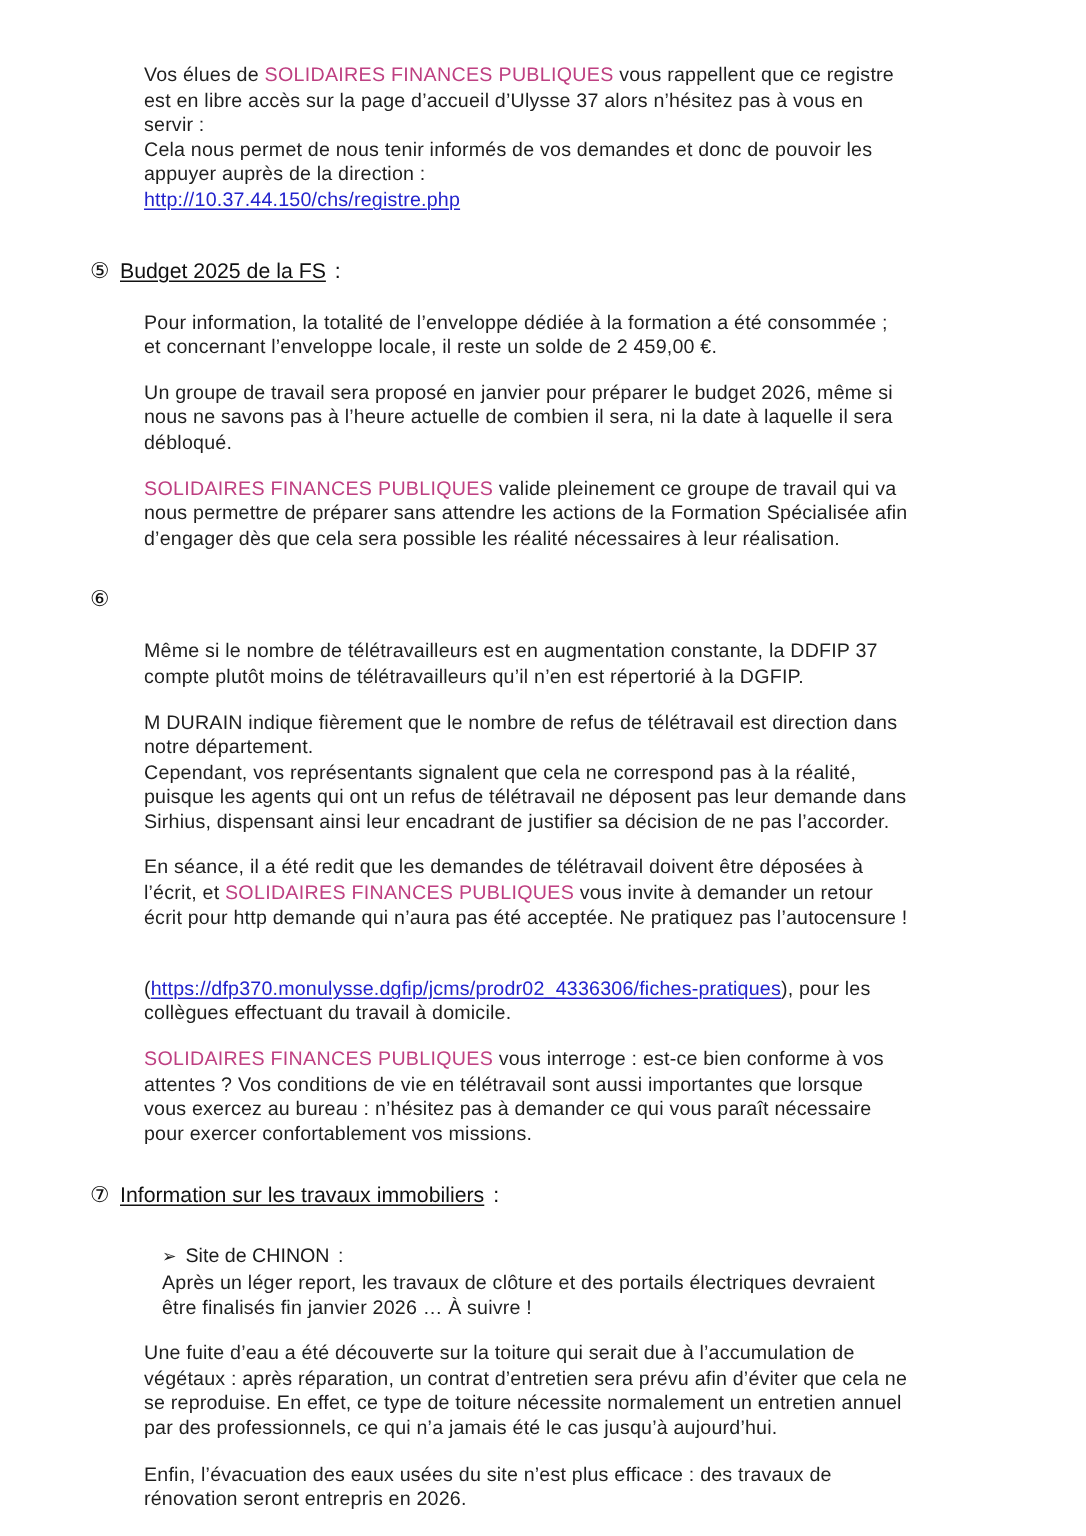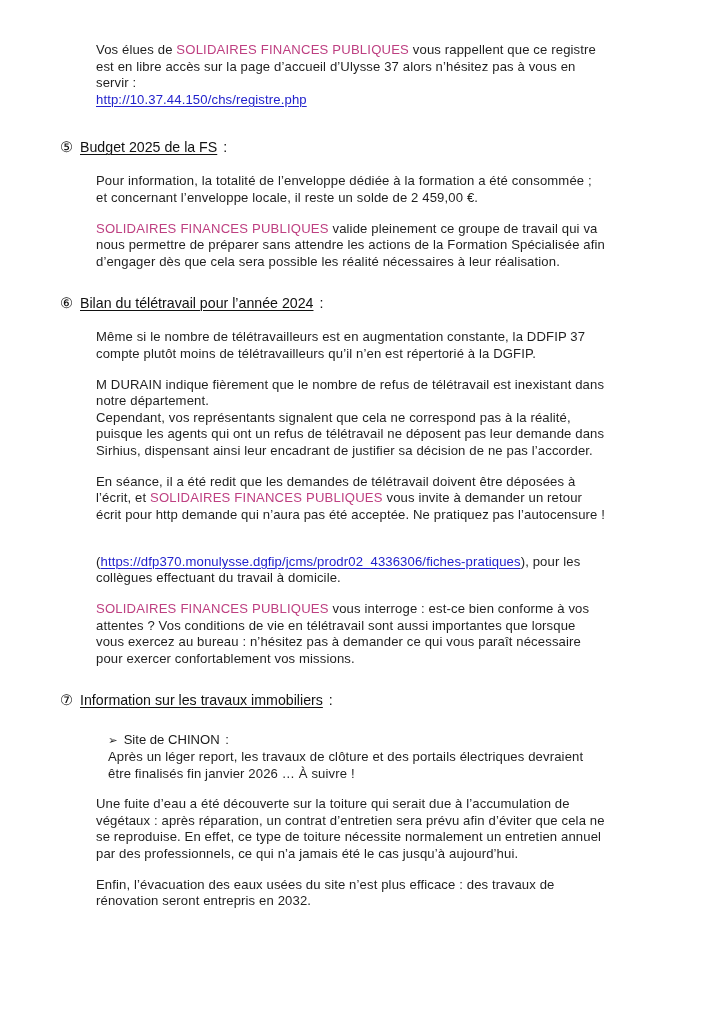--- a/index.html
+++ b/index.html
@@ -100,49 +100,50 @@
   .spacer-sm { height: 10px; }
   .spacer-md { height: 16px; }
 </style>
 </head>
 <body>
 
 <div class="page">
 
   <div>
     <p class="para indent-1 tight"><span>Vos élues de </span><span class="sfp">SOLIDAIRES FINANCES PUBLIQUES</span><span> vous rappellent que ce registre est en libre accès sur la page d’accueil d’Ulysse 37 alors n’hésitez pas à vous en servir :</span></p>
+    <p class="para indent-1 tight">Cela nous permet de nous tenir informés de vos demandes et donc de pouvoir les appuyer auprès de la direction :</p>
     <p class="para indent-1"><a class="link" href="#">http://10.37.44.150/chs/registre.php</a></p>
   </div>
 
   <div class="spacer-md"></div>
 
   <div>
     <div class="heading">
       <span class="circled">⑤</span>
       <span><span class="htext">Budget 2025 de la FS</span><span class="hcolon"> :</span></span>
     </div>
 
     <div class="spacer-sm"></div>
 
     <p class="para indent-1">Pour information, la totalité de l’enveloppe dédiée à la formation a été consommée ; et concernant l’enveloppe locale, il reste un solde de 2 459,00 €.</p>
+    <p class="para indent-1">Un groupe de travail sera proposé en janvier pour préparer le budget 2026, même si nous ne savons pas à l’heure actuelle de combien il sera, ni la date à laquelle il sera débloqué.</p>
     <p class="para indent-1"><span class="sfp">SOLIDAIRES FINANCES PUBLIQUES</span><span> valide pleinement ce groupe de travail qui va nous permettre de préparer sans attendre les actions de la Formation Spécialisée afin d’engager dès que cela sera possible les réalité nécessaires à leur réalisation.</span></p>
   </div>
 
   <div class="spacer-sm"></div>
 
   <div>
     <div class="heading">
       <span class="circled">⑥</span>
-      <span><span class="htext">Bilan du télétravail pour l’année 2024</span><span class="hcolon"> :</span></span>
     </div>
 
     <div class="spacer-sm"></div>
 
     <p class="para indent-1">Même si le nombre de télétravailleurs est en augmentation constante, la DDFIP 37 compte plutôt moins de télétravailleurs qu’il n’en est répertorié à la DGFIP.</p>
-    <p class="para indent-1 tight">M DURAIN indique fièrement que le nombre de refus de télétravail est inexistant dans notre département.</p>
+    <p class="para indent-1 tight">M DURAIN indique fièrement que le nombre de refus de télétravail est direction dans notre département.</p>
     <p class="para indent-1">Cependant, vos représentants signalent que cela ne correspond pas à la réalité, puisque les agents qui ont un refus de télétravail ne déposent pas leur demande dans Sirhius, dispensant ainsi leur encadrant de justifier sa décision de ne pas l’accorder.</p>
     <p class="para indent-1"><span>En séance, il a été redit que les demandes de télétravail doivent être déposées à l’écrit, et </span><span class="sfp">SOLIDAIRES FINANCES PUBLIQUES</span><span> vous invite à demander un retour écrit pour http demande qui n’aura pas été acceptée. Ne pratiquez pas l’autocensure !</span></p>
     <p class="para indent-1"><br>(<a class="link" href="#">https://dfp370.monulysse.dgfip/jcms/prodr02_4336306/fiches-pratiques</a><span>), pour les collègues effectuant du travail à domicile.</span></p>
     <p class="para indent-1"><span class="sfp">SOLIDAIRES FINANCES PUBLIQUES</span><span> vous interroge : est-ce bien conforme à vos attentes ? Vos conditions de vie en télétravail sont aussi importantes que lorsque vous exercez au bureau : n’hésitez pas à demander ce qui vous paraît nécessaire pour exercer confortablement vos missions.</span></p>
   </div>
 
   <div class="spacer-sm"></div>
 
   <div>
     <div class="heading">
@@ -154,16 +155,16 @@
 
     <div class="indent-2">
       <div class="subheading">
         <span class="arrow">➢</span>
         <span><span class="stext">Site de CHINON</span><span class="scolon"> :</span></span>
       </div>
       <p class="para" style="margin-left:0;">Après un léger report, les travaux de clôture et des portails électriques devraient être finalisés fin janvier 2026 … À suivre !</p>
     </div>
 
     <p class="para indent-1">Une fuite d’eau a été découverte sur la toiture qui serait due à l’accumulation de végétaux : après réparation, un contrat d’entretien sera prévu afin d’éviter que cela ne se reproduise. En effet, ce type de toiture nécessite normalement un entretien annuel par des professionnels, ce qui n’a jamais été le cas jusqu’à aujourd’hui.</p>
-    <p class="para indent-1">Enfin, l’évacuation des eaux usées du site n’est plus efficace : des travaux de rénovation seront entrepris en 2032.</p>
+    <p class="para indent-1">Enfin, l’évacuation des eaux usées du site n’est plus efficace : des travaux de rénovation seront entrepris en 2026.</p>
   </div>
 
 </div>
 
 </body></html>

